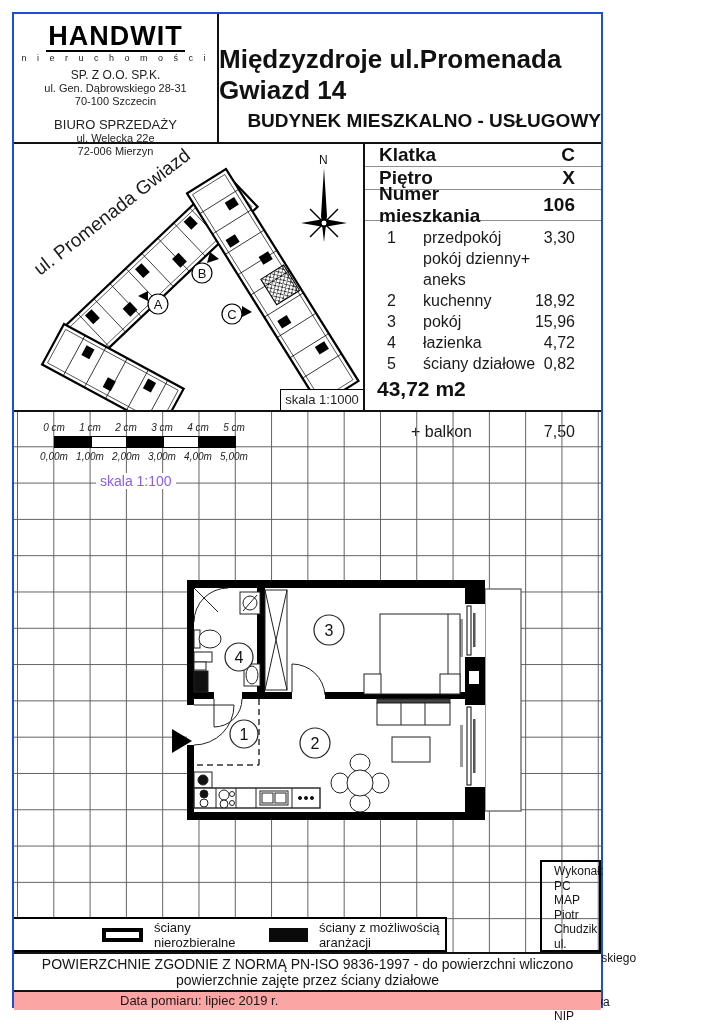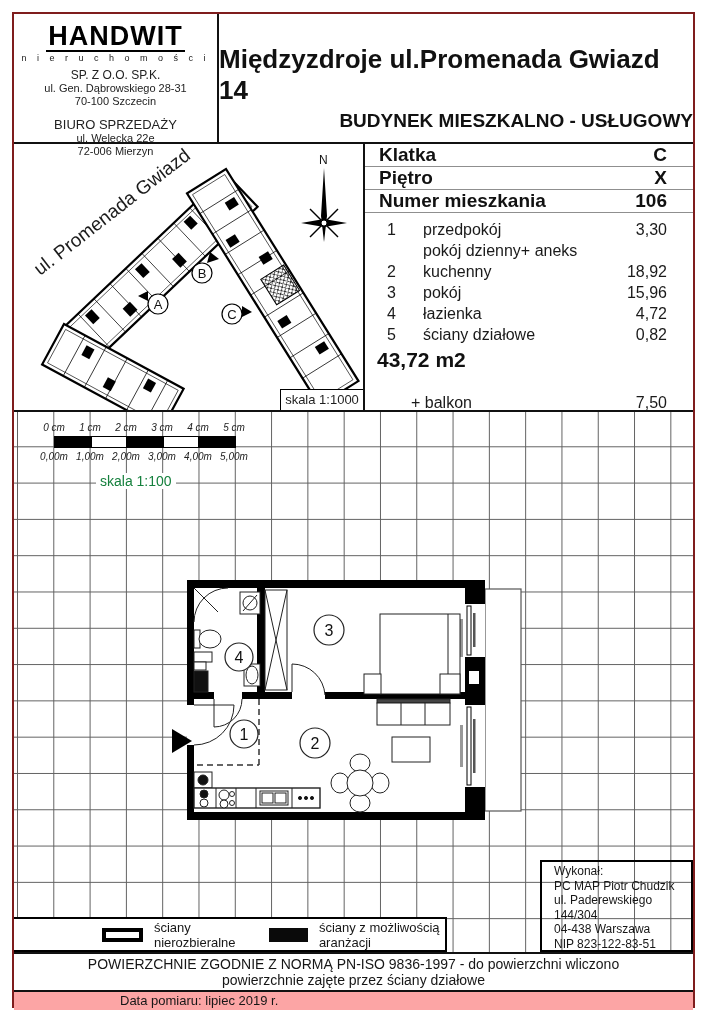--- a/index.html
+++ b/index.html
@@ -1,18 +1,18 @@
 <!DOCTYPE html>
 <html><head>
 <meta charset="utf-8">
 <style>
   html,body{margin:0;padding:0;background:#fff;}
   #stage{position:relative;width:707px;height:1024px;background:#fff;overflow:hidden;
          font-family:"Liberation Sans",sans-serif;color:#1e1e1e;}
-  .frame{position:absolute;left:12px;top:12px;width:683px;height:996px;border:2px solid #7f1d1d;box-sizing:border-box;}
+  .frame{position:absolute;left:12px;top:12px;width:591px;height:996px;border:2px solid #1d4ed8;box-sizing:border-box;}
 
   
   .header-row{position:absolute;left:0;top:0;width:100%;height:130px;border-bottom:2px solid #111;box-sizing:border-box;display:flex;}
   .logo-cell{width:205px;border-right:2px solid #111;box-sizing:border-box;text-align:center;padding-top:8px;}
   .brand{font-size:27px;font-weight:bold;letter-spacing:1px;color:#000;display:inline-block;border-bottom:2px solid #000;padding:0 2px;line-height:1.05;}
   .brand-sub{font-size:9px;letter-spacing:4px;color:#1a1a1a;margin-top:1px;}
   .logo-small{font-size:11px;line-height:13px;margin-top:6px;color:#222;}
   .logo-small .co{font-size:12px;}
   .office{font-size:13px;margin-top:9px;color:#222;}
   .office-small{font-size:11px;line-height:13px;color:#222;}
@@ -46,21 +46,21 @@
 
   
   .scalebar{position:absolute;left:22px;top:10px;width:250px;height:86px;}
   .sb-lblrow{position:relative;height:14px;font-size:10px;font-style:italic;color:#222;}
   .sb-lbl{position:absolute;transform:translateX(-50%);white-space:nowrap;}
   .sb-bar{position:relative;margin-left:18px;width:180px;height:10px;display:flex;border:1px solid #000;background:#fff;}
   .sb-seg{width:36px;height:100%;box-sizing:border-box;}
   .sb-seg.b{background:#000;}
   .sb-seg.w{background:#fff;border-left:1px solid #000;border-right:1px solid #000;}
   .sb-mrow{margin-top:3px;}
-  .sb-caption{margin-top:8px;margin-left:60px;font-size:14px;color:#15803d;background:#fff;display:inline-block;padding:0 4px;}
+  .sb-caption{margin-top:8px;margin-left:60px;font-size:14px;color:#8b5cf6;background:#fff;display:inline-block;padding:0 4px;}
 
   
   .contractor{position:absolute;left:526px;right:0;top:448px;height:92px;border:2px solid #000;box-sizing:border-box;
               padding:2px 0 0 12px;font-size:12px;line-height:14.5px;color:#161616;}
 
   
   .legend{position:absolute;left:0;top:505px;width:433px;height:35px;background:#fff;border:2px solid #000;border-left:none;
           box-sizing:border-box;display:flex;align-items:center;font-size:13px;color:#161616;}
   .swatch-open{width:54px;height:14px;border:4px solid #000;box-sizing:border-box;background:#fff;margin-left:88px;margin-right:11px;}
   .swatch-filled{width:54px;height:14px;background:#0a0a0a;margin-left:28px;margin-right:11px;}

